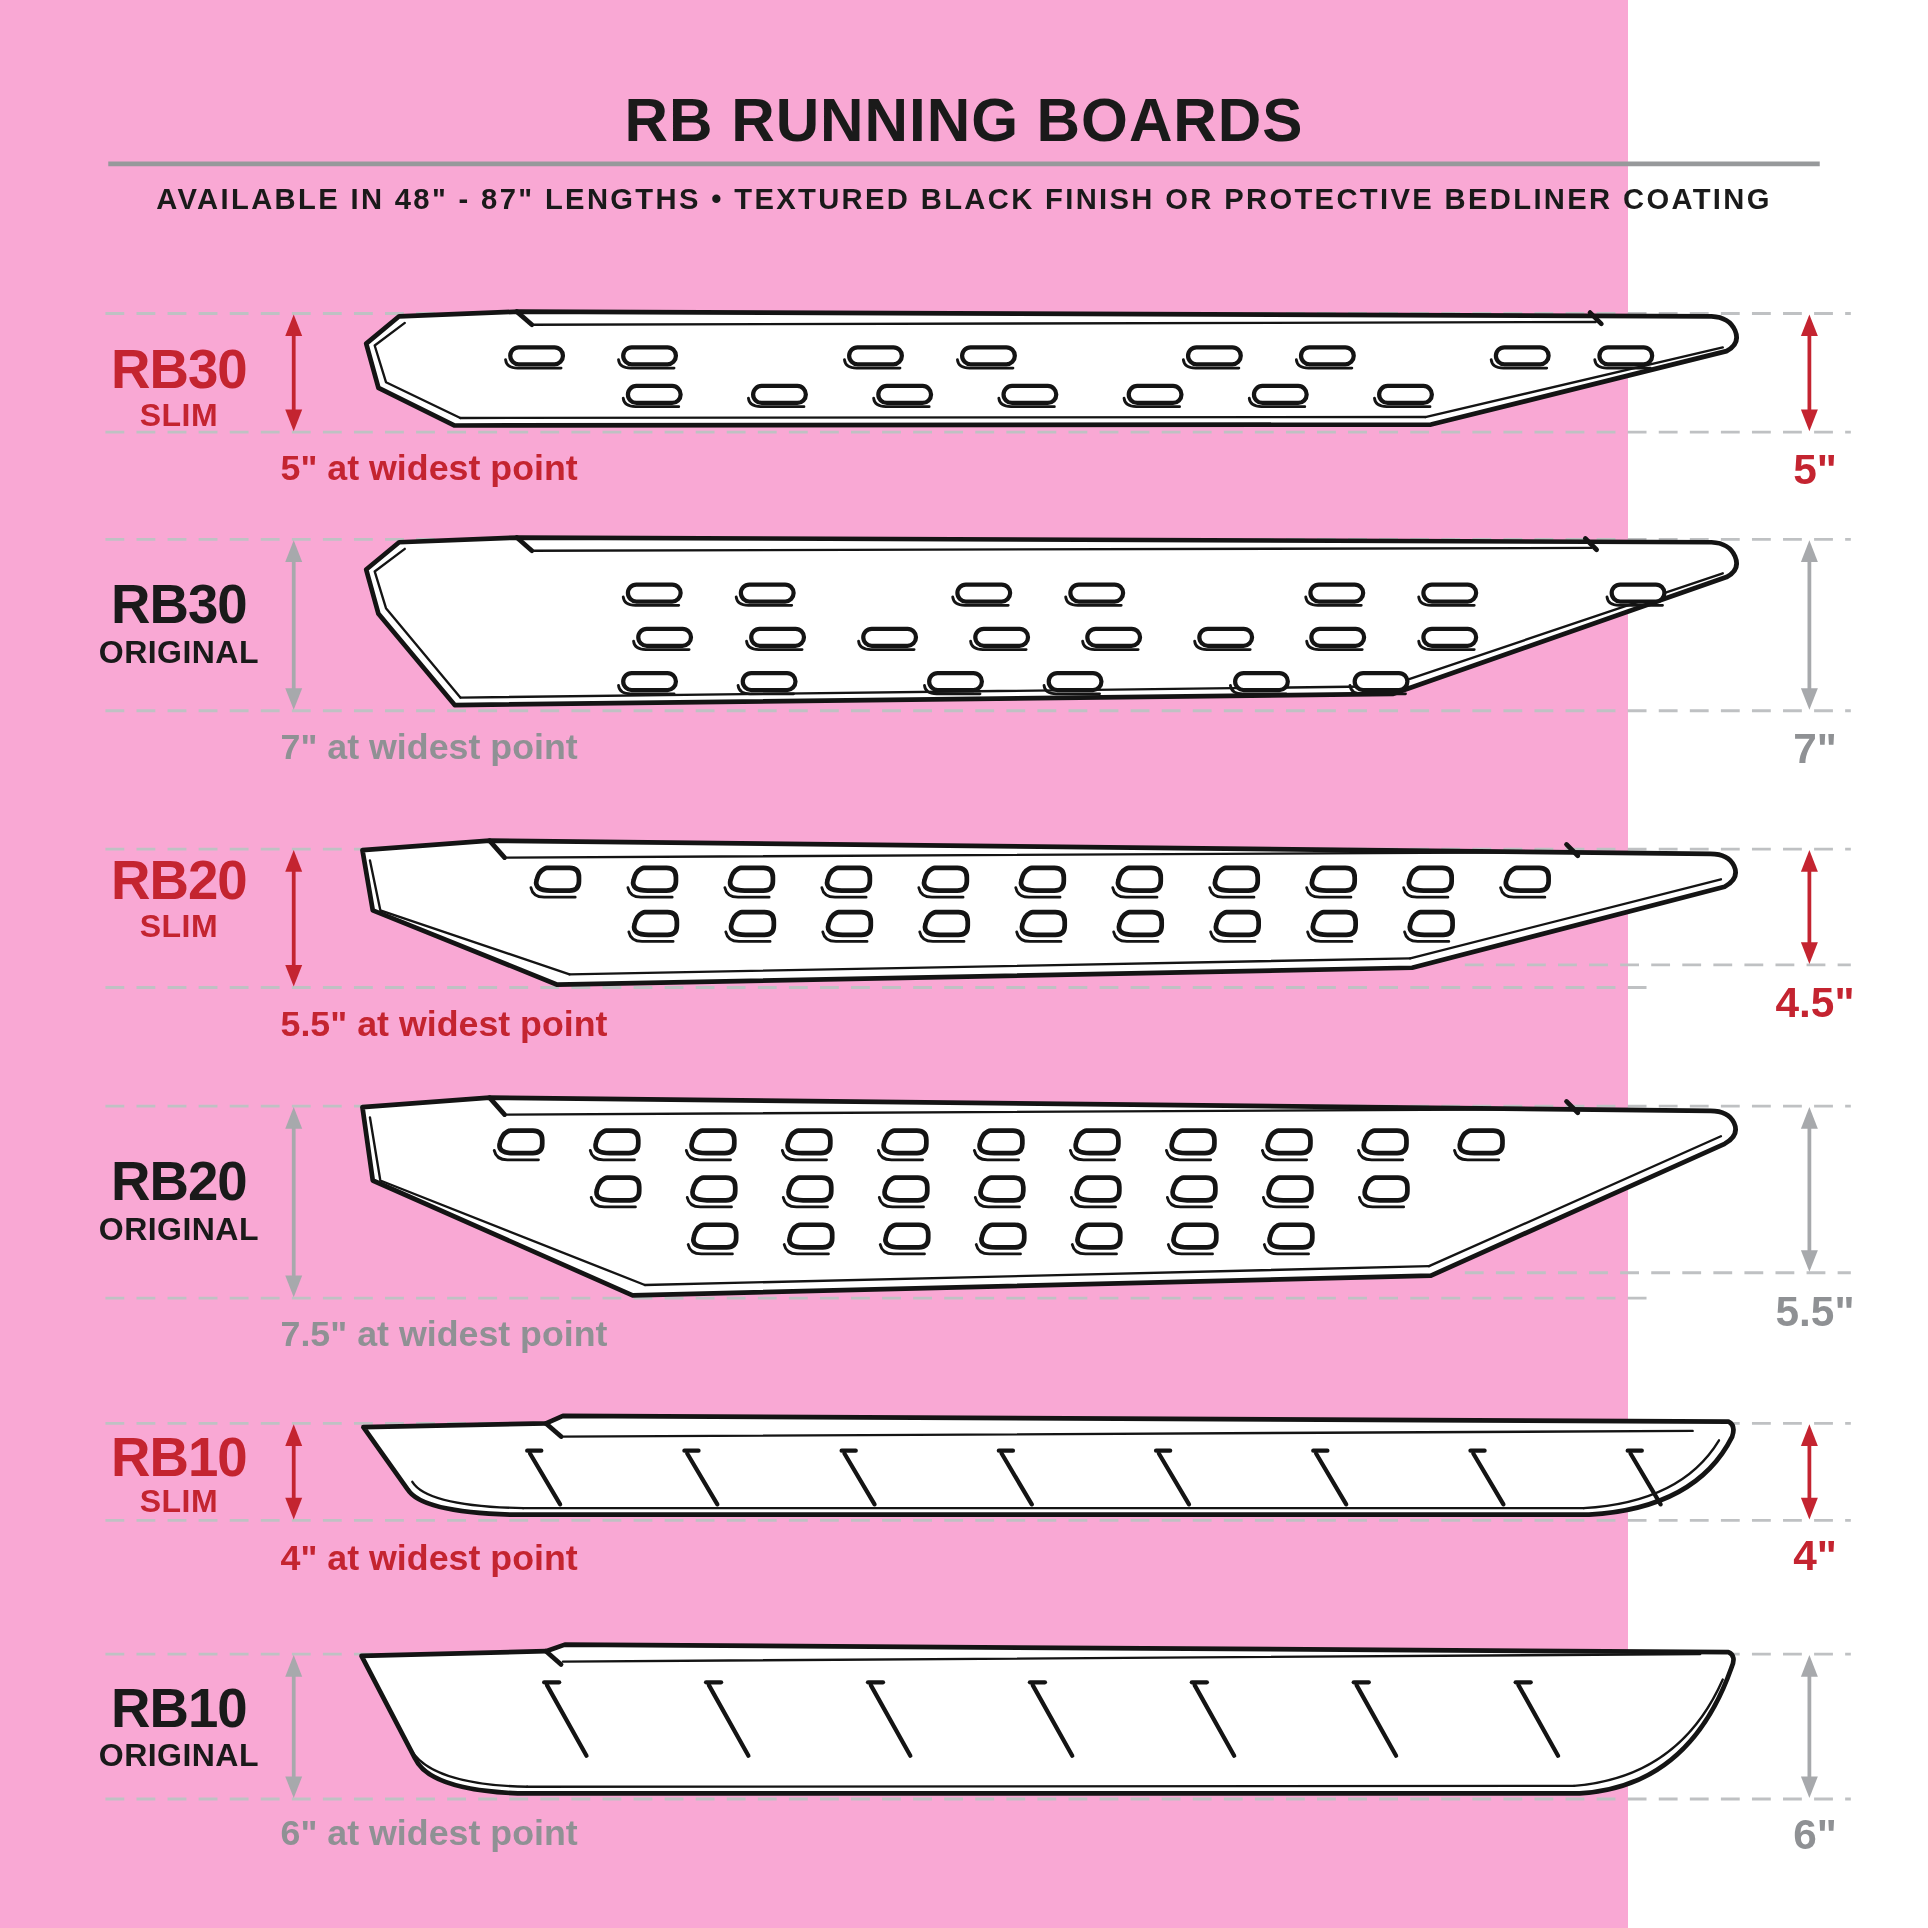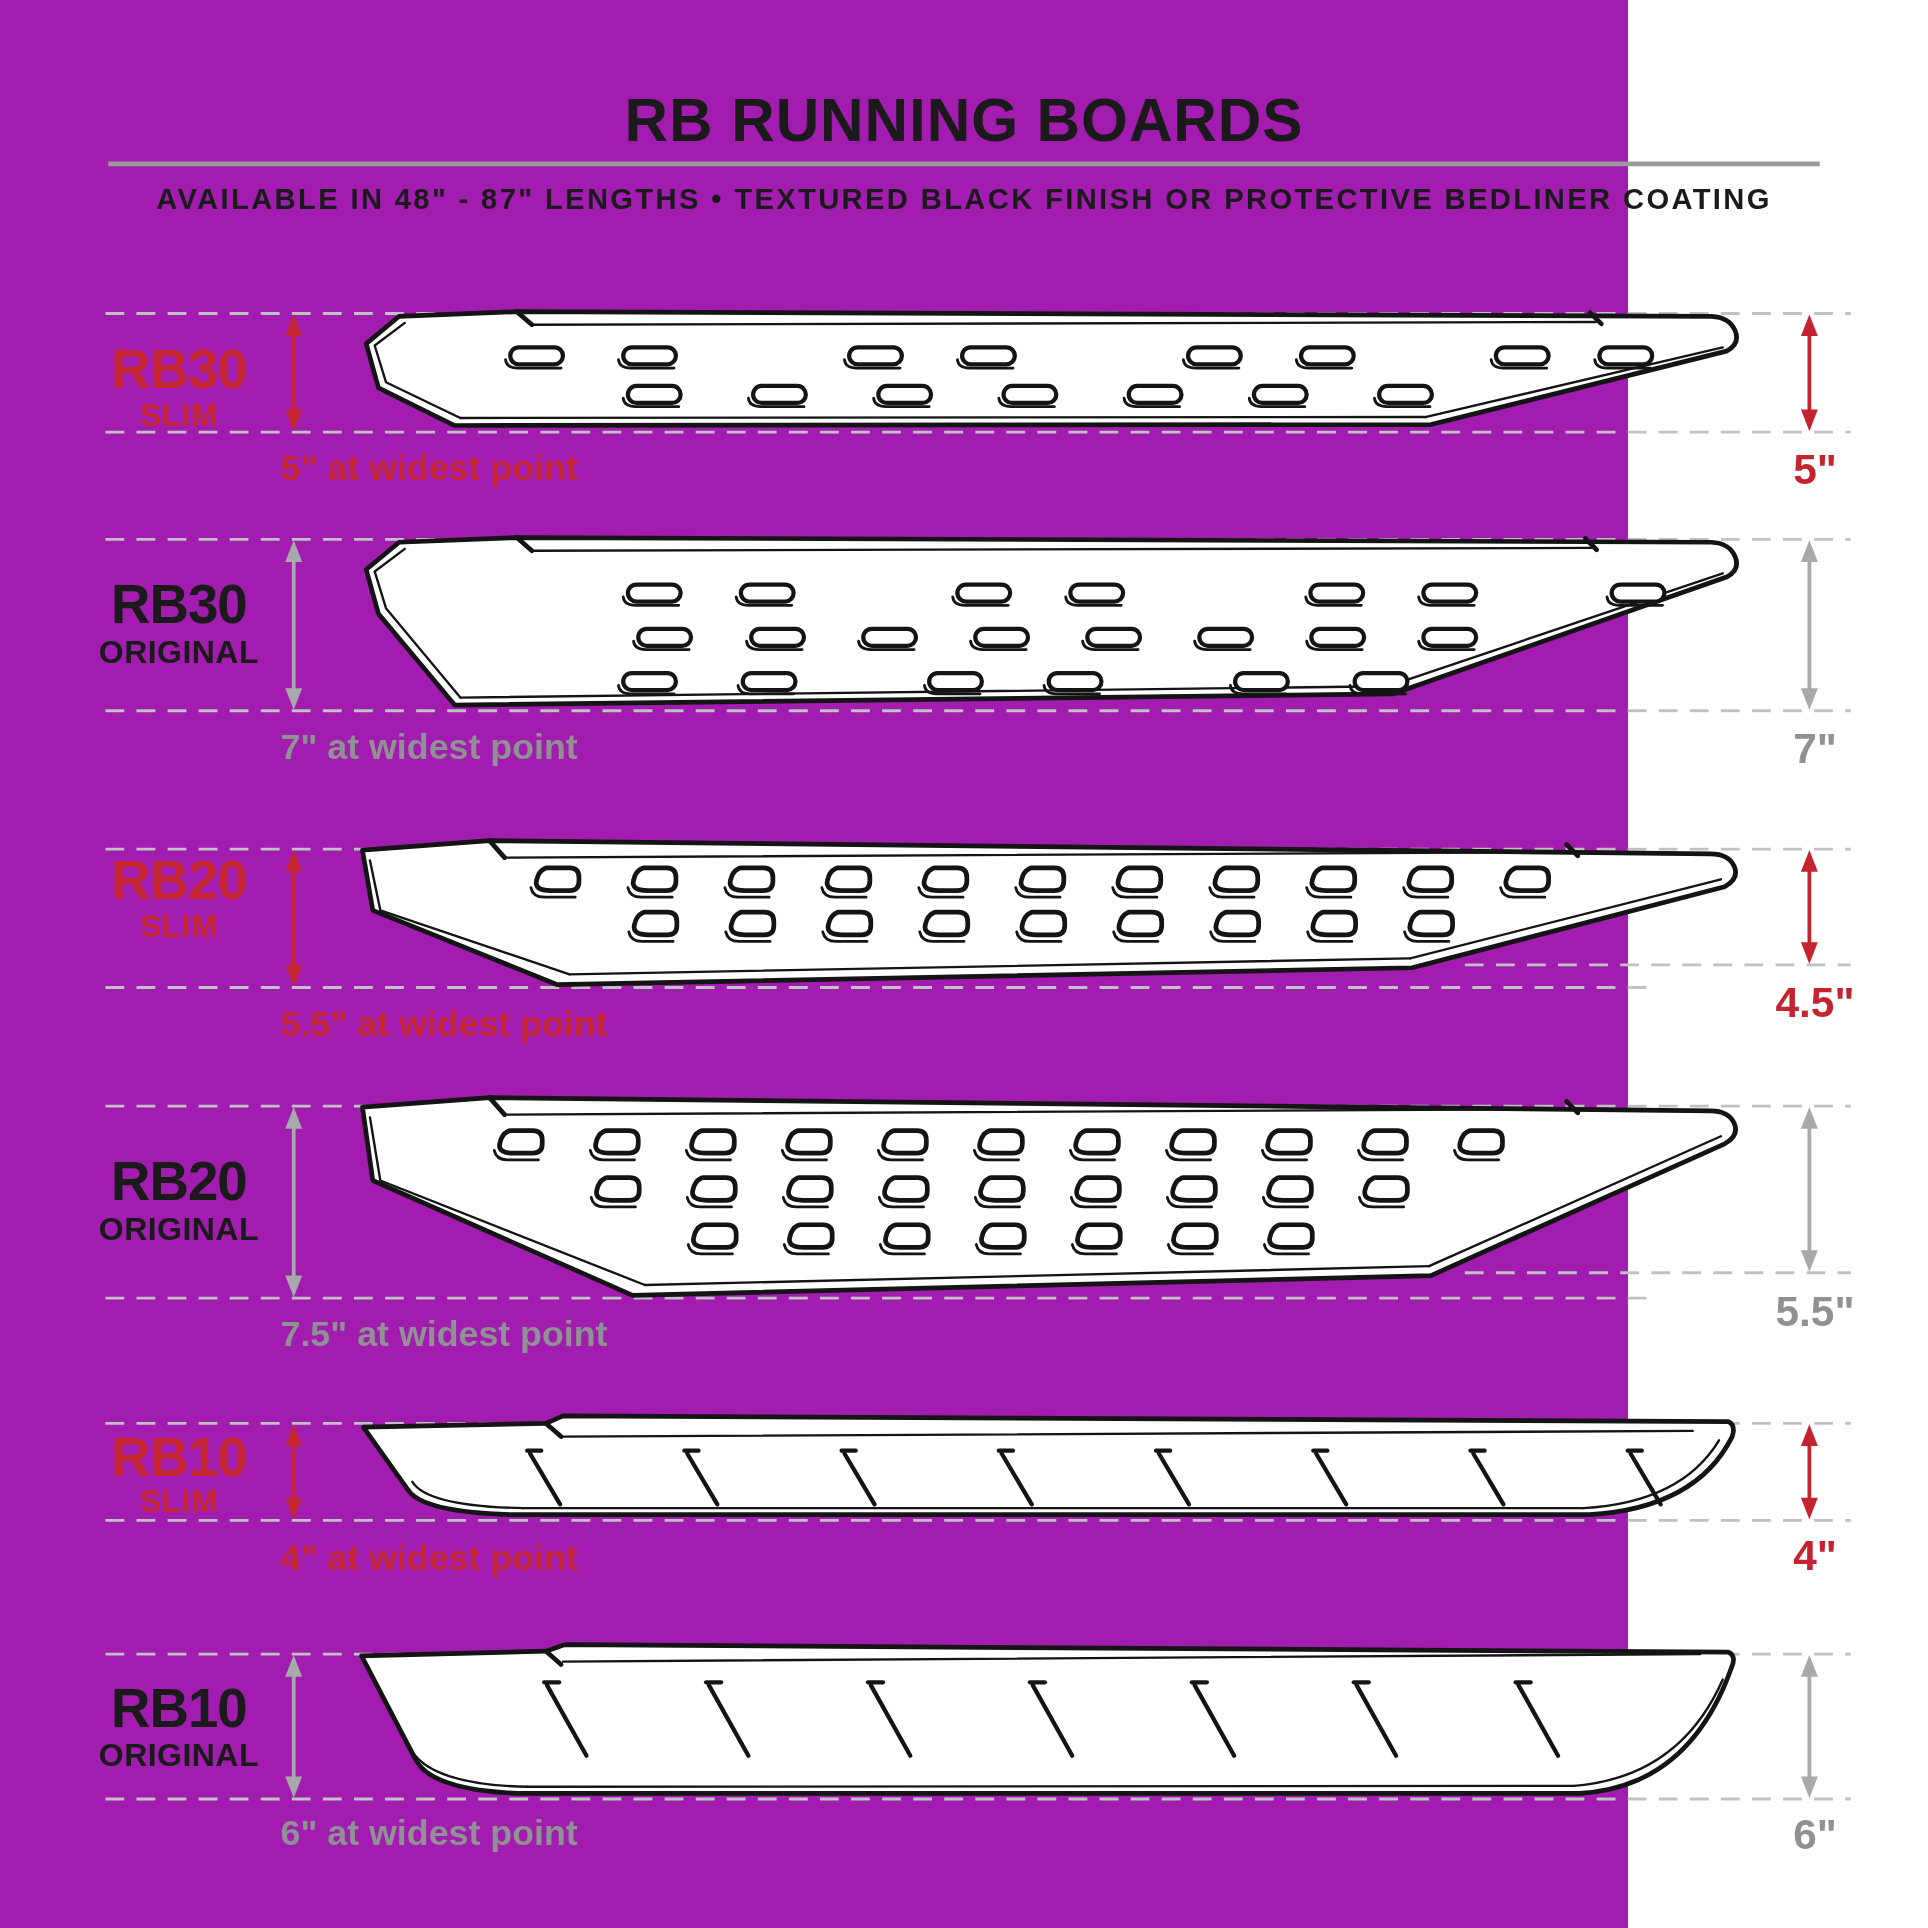--- a/index.html
+++ b/index.html
@@ -1,16 +1,16 @@
 <!DOCTYPE html>
 <html style="--red: #C42430; --grayText: #8F9194; --divider: #97999B;font-size:15px"><head>
 <meta charset="utf-8">
 <style>
   html,body{margin:0;padding:0;background:#ffffff;width:1928px;height:1928px;overflow:hidden;}
-  #stage{position:relative;width:1628px;height:1928px;background:#a21caf;}
+  #stage{position:relative;width:1628px;height:1928px;background:#f9a8d4;}
   svg{position:absolute;left:0;top:0;}
   text{font-family:"Liberation Sans",sans-serif;font-weight:bold;fill:#1a1a1a;}
   .title{font-size:64px;letter-spacing:1px;}
   .subtitle{font-size:31px;letter-spacing:2.5px;}
   .model{font-size:58px;letter-spacing:-1px;}
   .variant{font-size:34px;letter-spacing:0.5px;}
   .widest{font-size:38px;}
   .dim{font-size:45px;}
   .c-red{fill:var(--red);}
   .c-black{fill:#1a1a1a;}

